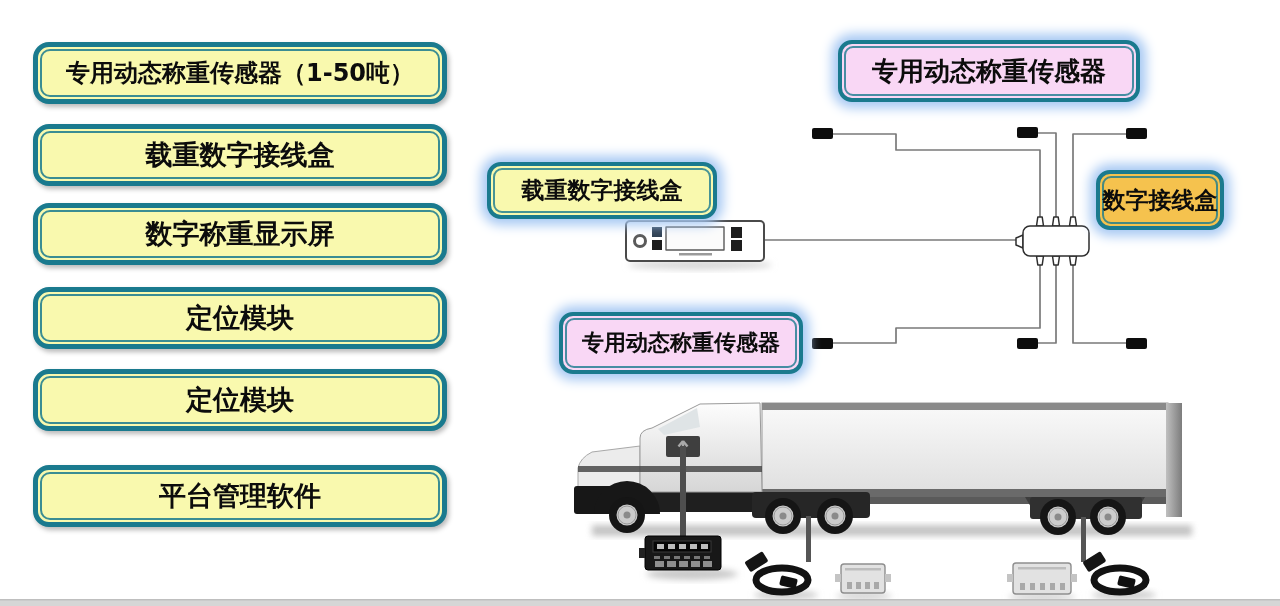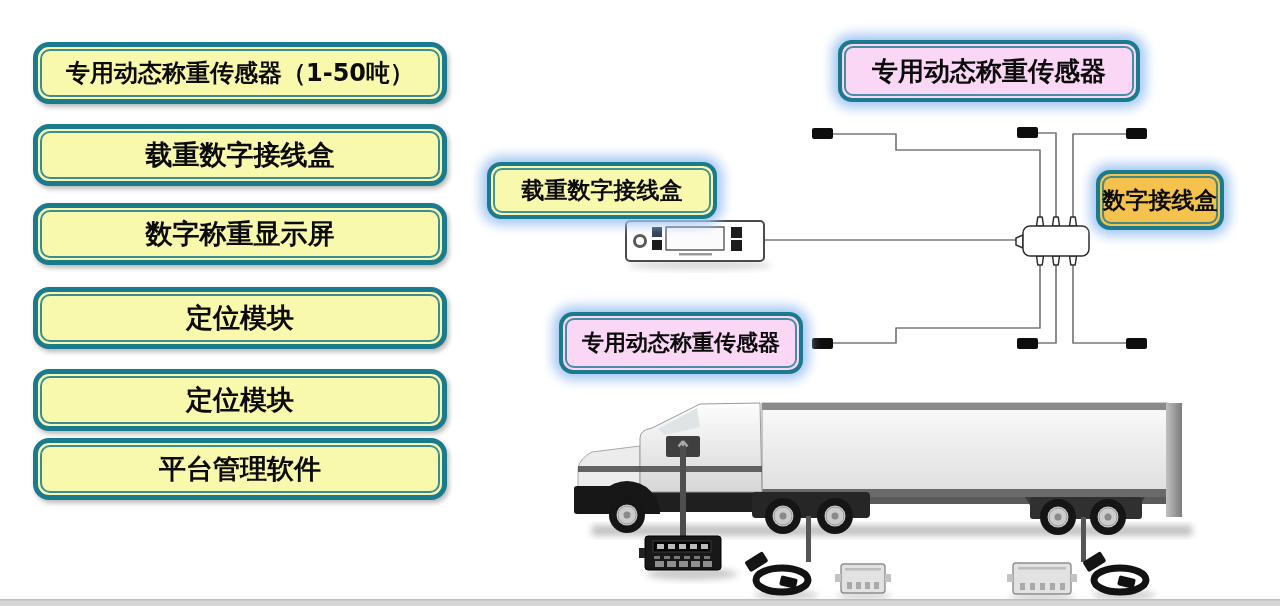--- a/index.html
+++ b/index.html
@@ -61,21 +61,21 @@
   </div>
   <div class="btn" style="top:203px">
     <div class="btn-inner">数字称重显示屏</div>
   </div>
   <div class="btn" style="top:287px">
     <div class="btn-inner">定位模块</div>
   </div>
   <div class="btn" style="top:369px">
     <div class="btn-inner">定位模块</div>
   </div>
-  <div class="btn" style="top:438px">
+  <div class="btn" style="top:465px">
     <div class="btn-inner">平台管理软件</div>
   </div>
 
   <svg id="scene" width="1280" height="606" viewBox="0 0 1280 606">
     <defs>
       <linearGradient id="gTrailer" x1="0" y1="0" x2="0" y2="1">
         <stop offset="0" stop-color="#fafafa"></stop>
           <stop offset="1" stop-color="#dedede"></stop>
       </linearGradient>
       <linearGradient id="gCab" x1="0" y1="0" x2="0" y2="1">

